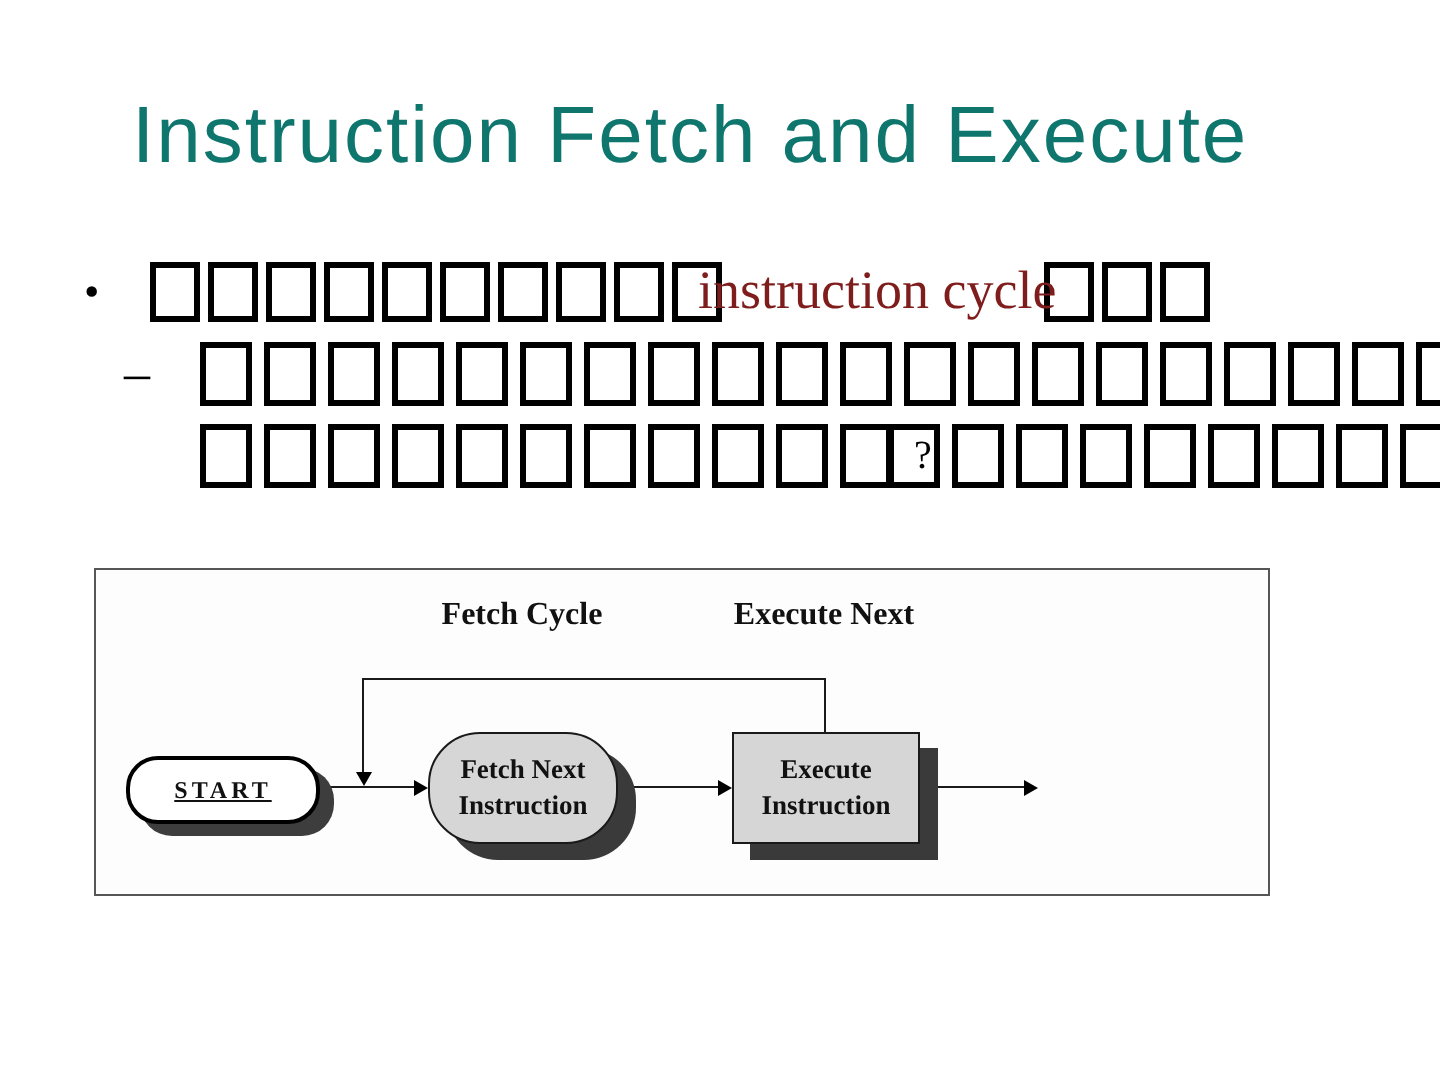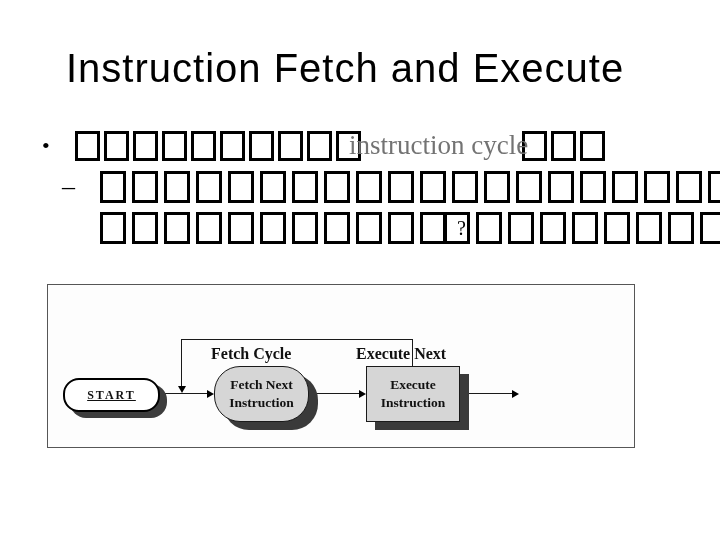--- a/index.html
+++ b/index.html
@@ -1,45 +1,45 @@
 <!DOCTYPE html>
 <html><head>
 <meta charset="utf-8">
 <style>
   html,body{margin:0;padding:0;}
   body{width:720px;height:540px;background:#fff;font-family:"Liberation Sans",sans-serif;}
   .slide{position:relative;width:720px;height:540px;background:#ffffff;overflow:hidden;}
 
   
   .title{position:absolute;left:66px;top:46px;margin:0;font-size:40px;font-weight:400;
-         letter-spacing:1px;color:#000000;font-family:"Liberation Sans",sans-serif;white-space:nowrap;}
+         letter-spacing:1px;color:#0f766e;font-family:"Liberation Sans",sans-serif;white-space:nowrap;}
 
   
   .line{position:absolute;display:flex;align-items:center;white-space:nowrap;}
   .line-b1{left:42px;top:130px;}
   .line-b2a{left:62px;top:171px;}
   .line-b2b{left:100px;top:212px;}
   .marker{font-family:"Liberation Serif",serif;color:#000;}
   .marker-dot{font-size:22px;width:33px;}
   .marker-dash{font-size:26px;width:38px;}
 
   
   .tofu{display:inline-block;border:3px solid #000;background:transparent;vertical-align:middle;}
   .l1 .tofu{width:19px;height:24px;margin-right:4px;}
   .l2 .tofu{width:20px;height:26px;margin-right:6px;}
   .latin{position:relative;z-index:2;font-family:"Liberation Serif",serif;font-size:27px;
-         color:#737373;margin-left:-16px;margin-right:-6px;vertical-align:middle;}
+         color:#7f1d1d;margin-left:-16px;margin-right:-6px;vertical-align:middle;}
   .qmark{position:relative;z-index:2;font-family:"Liberation Serif",serif;font-size:20px;
          color:#000;margin-left:5px;margin-right:-22px;vertical-align:middle;}
 
   
   .frame{position:absolute;left:47px;top:284px;width:586px;height:162px;
          border:1px solid #565656;background:#fdfdfd;}
   .cycle-label{position:absolute;top:14px;font-family:"Liberation Serif",serif;
-               font-weight:bold;font-size:16px;color:#111;margin-top:46px;}
+               font-weight:bold;font-size:16px;color:#111;text-align:center;}
   .cl-fetch{left:163px;width:100px;}
   .cl-exec{left:308px;width:112px;}
   .dline{position:absolute;background:#1a1a1a;}
   .node{position:absolute;display:flex;align-items:center;justify-content:center;
         font-family:"Liberation Serif",serif;font-weight:bold;color:#111;text-align:center;}
   .stadium{width:93px;height:30px;border:2px solid #000;border-radius:16px;background:#fff;
            font-size:12px;letter-spacing:2px;box-shadow:7px 6px 0 0 #3d3d3d;}
   .procbox{width:93px;height:54px;border:1px solid #1a1a1a;background:#d6d6d6;
            font-size:13.5px;line-height:1.3;box-shadow:9px 8px 0 0 #3a3a3a;flex-direction:column;}
   .ah-right{position:absolute;width:0;height:0;border-left:7px solid #000;

